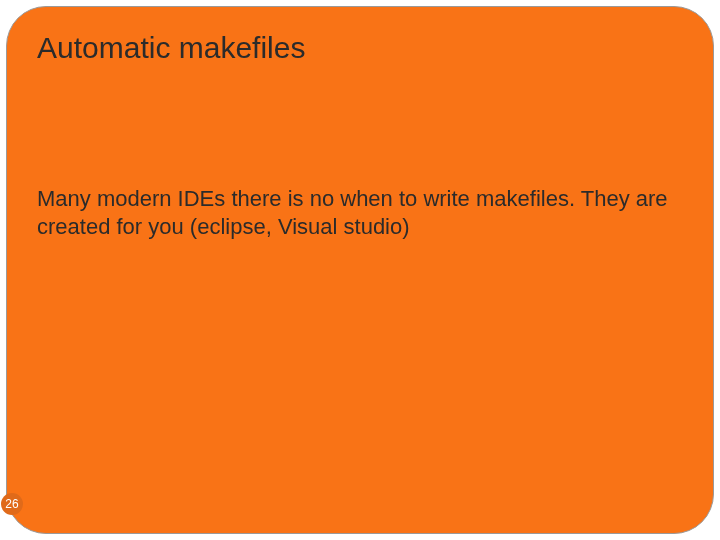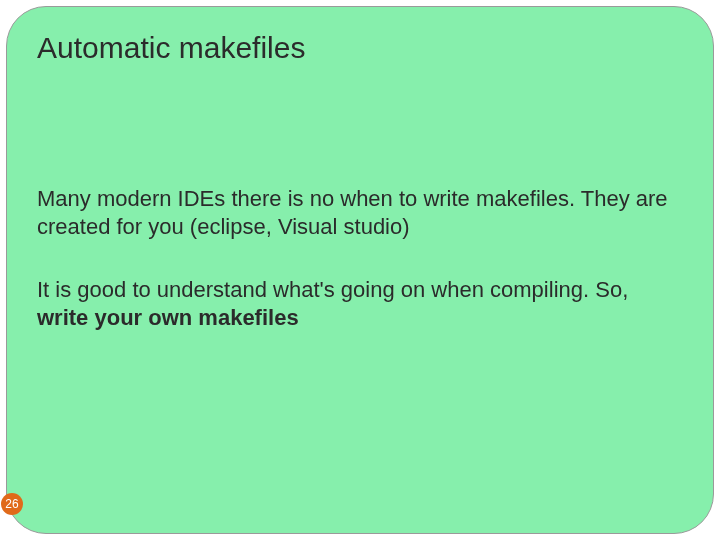--- a/index.html
+++ b/index.html
@@ -10,21 +10,21 @@
       font-family: Arial, Helvetica, sans-serif;
       position: relative;
       overflow: hidden;
     }
     .slide {
       position: absolute;
       top: 6px;
       left: 6px;
       right: 6px;
       bottom: 6px;
-      background: #86efac;
+      background: #f97316;
       border: 1px solid #9a9a9a;
       border-radius: 40px;
       padding: 20px 30px 30px 30px;
     }
     .title {
       font-size: 30px;
       font-weight: normal;
       color: #2b2b2b;
       margin-top: 4px;
       margin-bottom: 120px;
@@ -55,20 +55,17 @@
     }
   </style>
 </head>
 <body>
 
 <div class="slide">
   <h1 class="title">Automatic makefiles</h1>
 
   <p class="body-text">Many modern IDEs there is no when to write makefiles. They are created for you (eclipse, Visual studio)</p>
 
-  <p class="body-text">
-    <span>It is good to understand what's going on when compiling. So, </span><span class="bold">write your own makefiles</span>
-  </p>
 
   <div class="page-badge">
     <span>26</span>
   </div>
 </div>
 
 </body></html>

